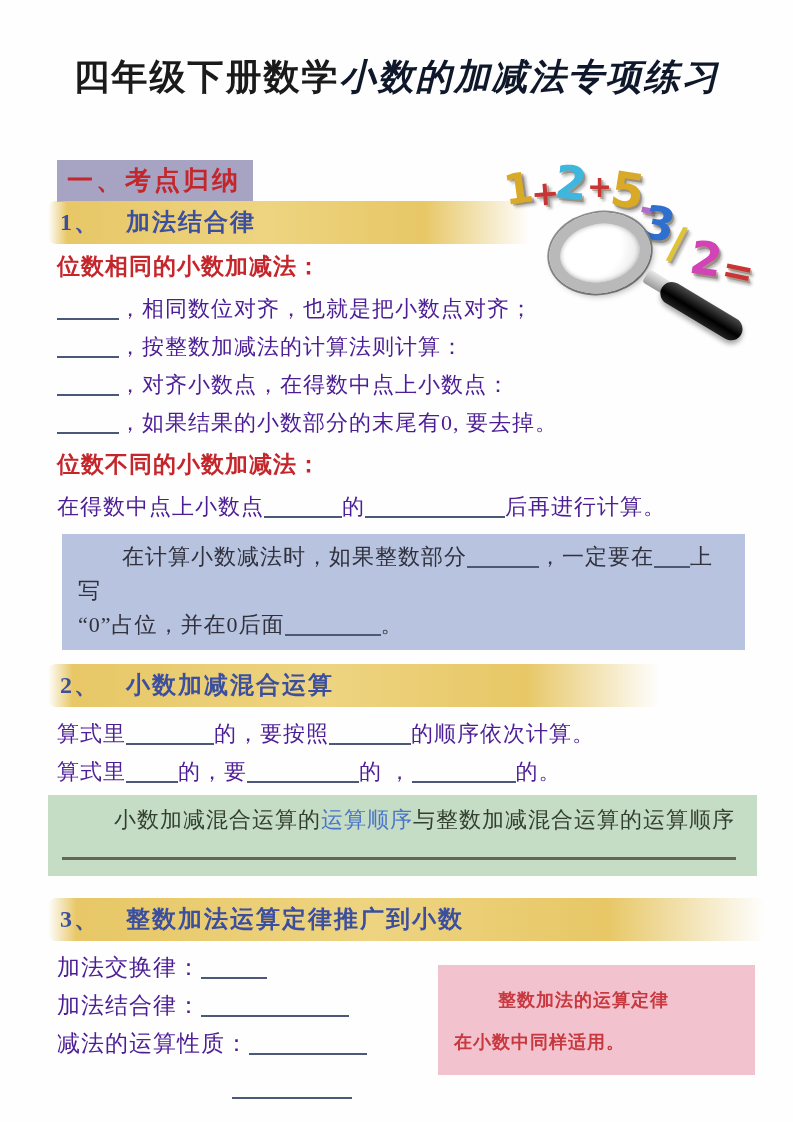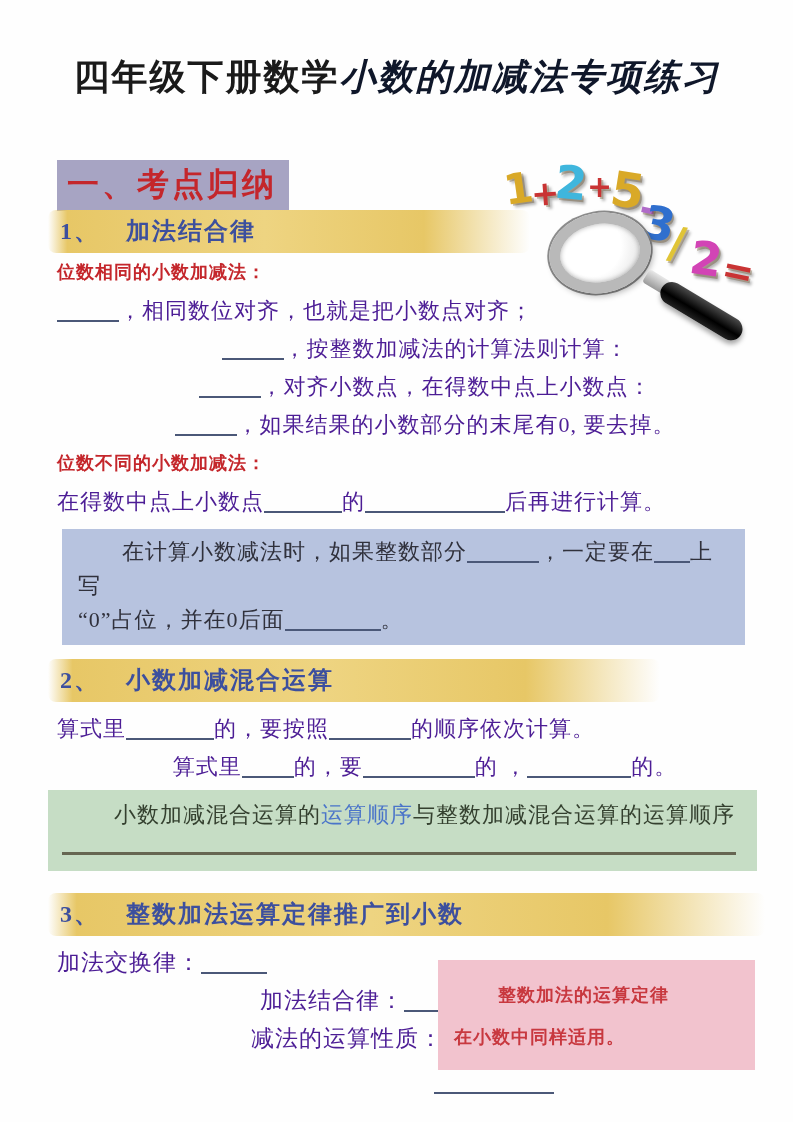--- a/index.html
+++ b/index.html
@@ -45,37 +45,37 @@
     background:linear-gradient(#e8e8e8,#9a9a9a);transform:rotate(31deg);transform-origin:left center;
   }
   .mag-handle{
     position:absolute;left:662px;top:276px;width:92px;height:23px;border-radius:12px;
     background:linear-gradient(#4a4a4a,#000 60%,#222);transform:rotate(31deg);transform-origin:left center;
     box-shadow:2px 3px 5px rgba(0,0,0,.35);
   }
   
   .h-lavender{
     display:inline-block;margin:60px 0 0 57px;padding:3px 12px 4px 10px;
-    background:#a7a4c3;color:#c4262b;font-size:32px;font-weight:bold;letter-spacing:3px;
+    background:#a7a4c3;color:#c4262b;font-size:26px;font-weight:bold;letter-spacing:3px;
   }
   .stripe{
     position:relative;display:block;margin-left:48px;padding:5px 0 6px 12px;
     font-size:24px;font-weight:bold;color:#3c4f9e;letter-spacing:2px;
     background:linear-gradient(90deg, rgba(233,202,112,0) 0%, #e7c766 4%, #eed481 45%, #e7c766 78%, rgba(233,202,112,0) 100%);
     border-radius:8px;
   }
   .stripe .tnum{margin-right:26px;}
   .stripe1{width:470px;margin-top:-1px;}
   .stripe2{width:600px;margin-top:14px;}
   .stripe3{width:705px;margin-top:22px;}
-  .red-sub{margin:7px 0 0 57px;font-size:18px;font-weight:bold;color:#c4262b;letter-spacing:1px;}
+  .red-sub{margin:7px 0 0 57px;font-size:23px;font-weight:bold;color:#c4262b;letter-spacing:1px;}
   .red-sub.mt{margin-top:11px;}
   
   .line{margin:12px 0 0 57px;font-size:22px;line-height:30px;letter-spacing:1px;color:#4c1d95;}
-  .line + .line{margin-top:8px;text-align:center;}
+  .line + .line{margin-top:8px;}
   .blank{
     display:inline-block;height:20px;vertical-align:-4px;
     border-bottom:2px solid #4b5878;
   }
   .w36{width:36px}.w52{width:52px}.w62{width:62px}.w66{width:66px}
   .w72{width:72px}.w78{width:78px}.w82{width:82px}.w88{width:88px}
   .w96{width:96px}.w104{width:104px}.w112{width:112px}.w118{width:118px}
   .w120{width:120px}.w140{width:140px}.w148{width:148px}
   
   .note-blue{

